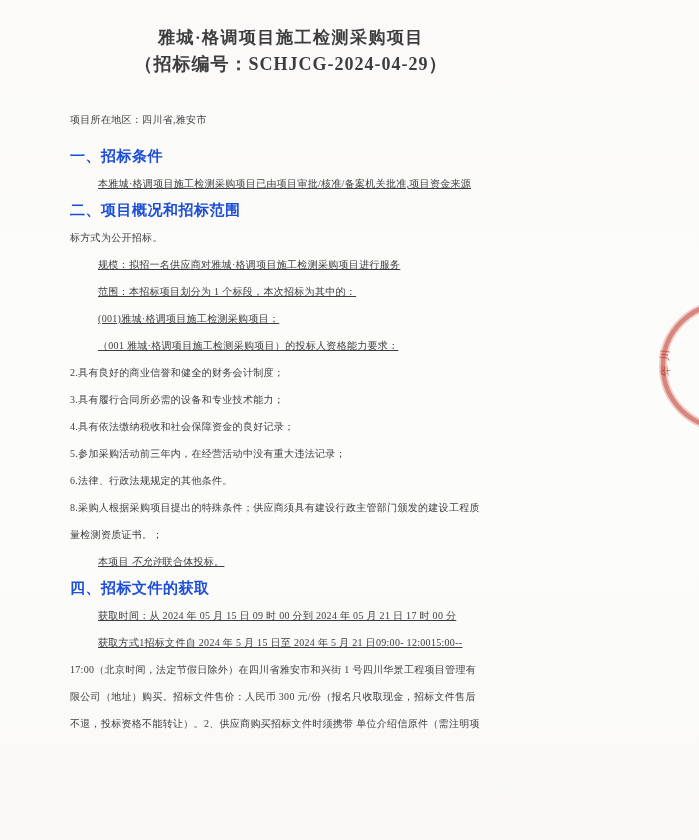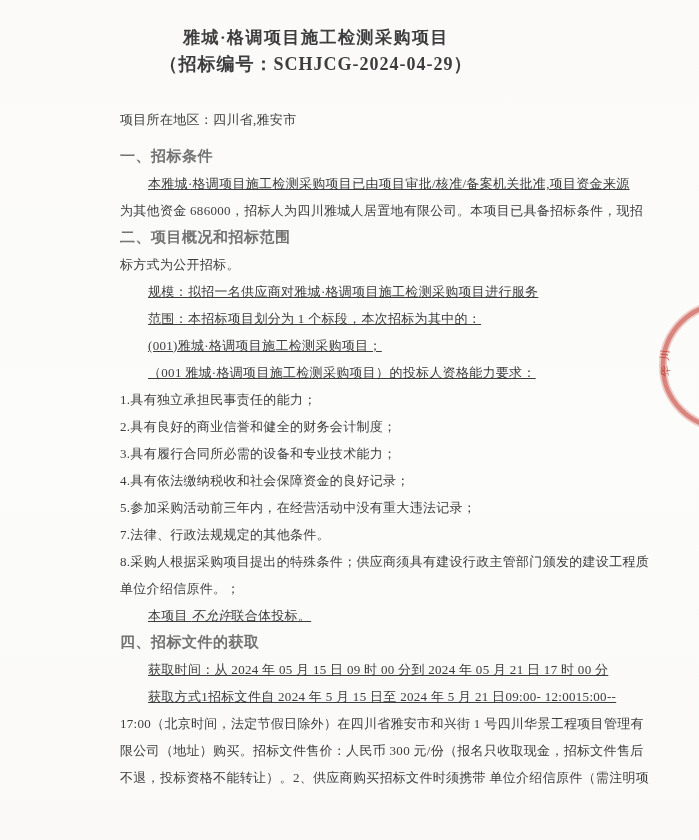--- a/index.html
+++ b/index.html
@@ -7,48 +7,48 @@
     width: 699px; height: 840px;
     background: linear-gradient(180deg, #fbfaf8 0%, #fcfcfb 55%, #faf9f7 100%);
     overflow: hidden;
     position: relative;
     font-family: "Liberation Serif", "DejaVu Serif", serif;
     color: #3d3d3f;
   }
   .page {
     position: relative;
     width: 598px; height: 840px;
-    padding: 24px 86px 0 120px;
+    padding: 24px 86px 0 70px;
     box-sizing: border-box;
   }
   .line {
     line-height: 27px;
     height: 27px;
-    font-size: 13px;
+    font-size: 10px;
     letter-spacing: 0.3px;
     white-space: pre;
     overflow: visible;
   }
   .center { text-align: center; }
   .doc-title {
     font-size: 17px;
     font-weight: 600;
     letter-spacing: 1.5px;
   }
   .bid-no {
     font-size: 18px;
     font-weight: 600;
     letter-spacing: 1px;
   }
   .spacer { height: 28px; }
   .heading {
     font-size: 15px;
     font-weight: 700;
     letter-spacing: 0.5px;
-    color: #737373;
+    color: #1d4ed8;
   }
   .h1-extra { margin-top: 10px; }
   .ind { padding-left: 28px; text-decoration: underline; }
   .em-italic { font-style: italic; }
   
   .stamp {
     position: absolute;
     left: 630px; top: 298px;
     width: 140px; height: 160px;
     pointer-events: none;
@@ -62,37 +62,35 @@
 
   <div class="line center doc-title">雅城·格调项目施工检测采购项目</div>
   <div class="line center bid-no">（招标编号：SCHJCG-2024-04-29）</div>
 
   <div class="spacer"></div>
 
   <div class="line">项目所在地区：四川省,雅安市</div>
 
   <div class="line heading h1-extra">一、招标条件</div>
   <div class="line ind">本雅城·格调项目施工检测采购项目已由项目审批/核准/备案机关批准,项目资金来源</div>
-  <div class="line">为其他资金 686000，招标人为四川雅城人居置地有限公司。本项目已具备招标条件，现招</div>
   <div class="line heading">二、项目概况和招标范围</div>
 
   <div class="line">标方式为公开招标。</div>
   <div class="line ind">规模：拟招一名供应商对雅城·格调项目施工检测采购项目进行服务</div>
   <div class="line ind">范围：本招标项目划分为 1 个标段，本次招标为其中的：</div>
   <div class="line ind">(001)雅城·格调项目施工检测采购项目；</div>
 
   <div class="line ind">（001 雅城·格调项目施工检测采购项目）的投标人资格能力要求：</div>
-  <div class="line">1.具有独立承担民事责任的能力；</div>
   <div class="line">2.具有良好的商业信誉和健全的财务会计制度；</div>
   <div class="line">3.具有履行合同所必需的设备和专业技术能力；</div>
   <div class="line">4.具有依法缴纳税收和社会保障资金的良好记录；</div>
   <div class="line">5.参加采购活动前三年内，在经营活动中没有重大违法记录；</div>
-  <div class="line">7.法律、行政法规规定的其他条件。</div>
+  <div class="line">6.法律、行政法规规定的其他条件。</div>
   <div class="line">8.采购人根据采购项目提出的特殊条件；供应商须具有建设行政主管部门颁发的建设工程质</div>
-  <div class="line">单位介绍信原件。；</div>
+  <div class="line">量检测资质证书。；</div>
 
   <div class="line ind"><span>本项目 </span><span class="em-italic">不允许</span><span>联合体投标。</span></div>
 
   <div class="line heading">四、招标文件的获取</div>
   <div class="line ind">获取时间：从 2024 年 05 月 15 日 09 时 00 分到 2024 年 05 月 21 日 17 时 00 分</div>
   <div class="line ind">获取方式1招标文件自 2024 年 5 月 15 日至 2024 年 5 月 21 日09:00- 12:0015:00--</div>
   <div class="line">17:00（北京时间，法定节假日除外）在四川省雅安市和兴街 1 号四川华景工程项目管理有</div>
   <div class="line">限公司（地址）购买。招标文件售价：人民币 300 元/份（报名只收取现金，招标文件售后</div>
   <div class="line">不退，投标资格不能转让）。2、供应商购买招标文件时须携带 单位介绍信原件（需注明项</div>
 

